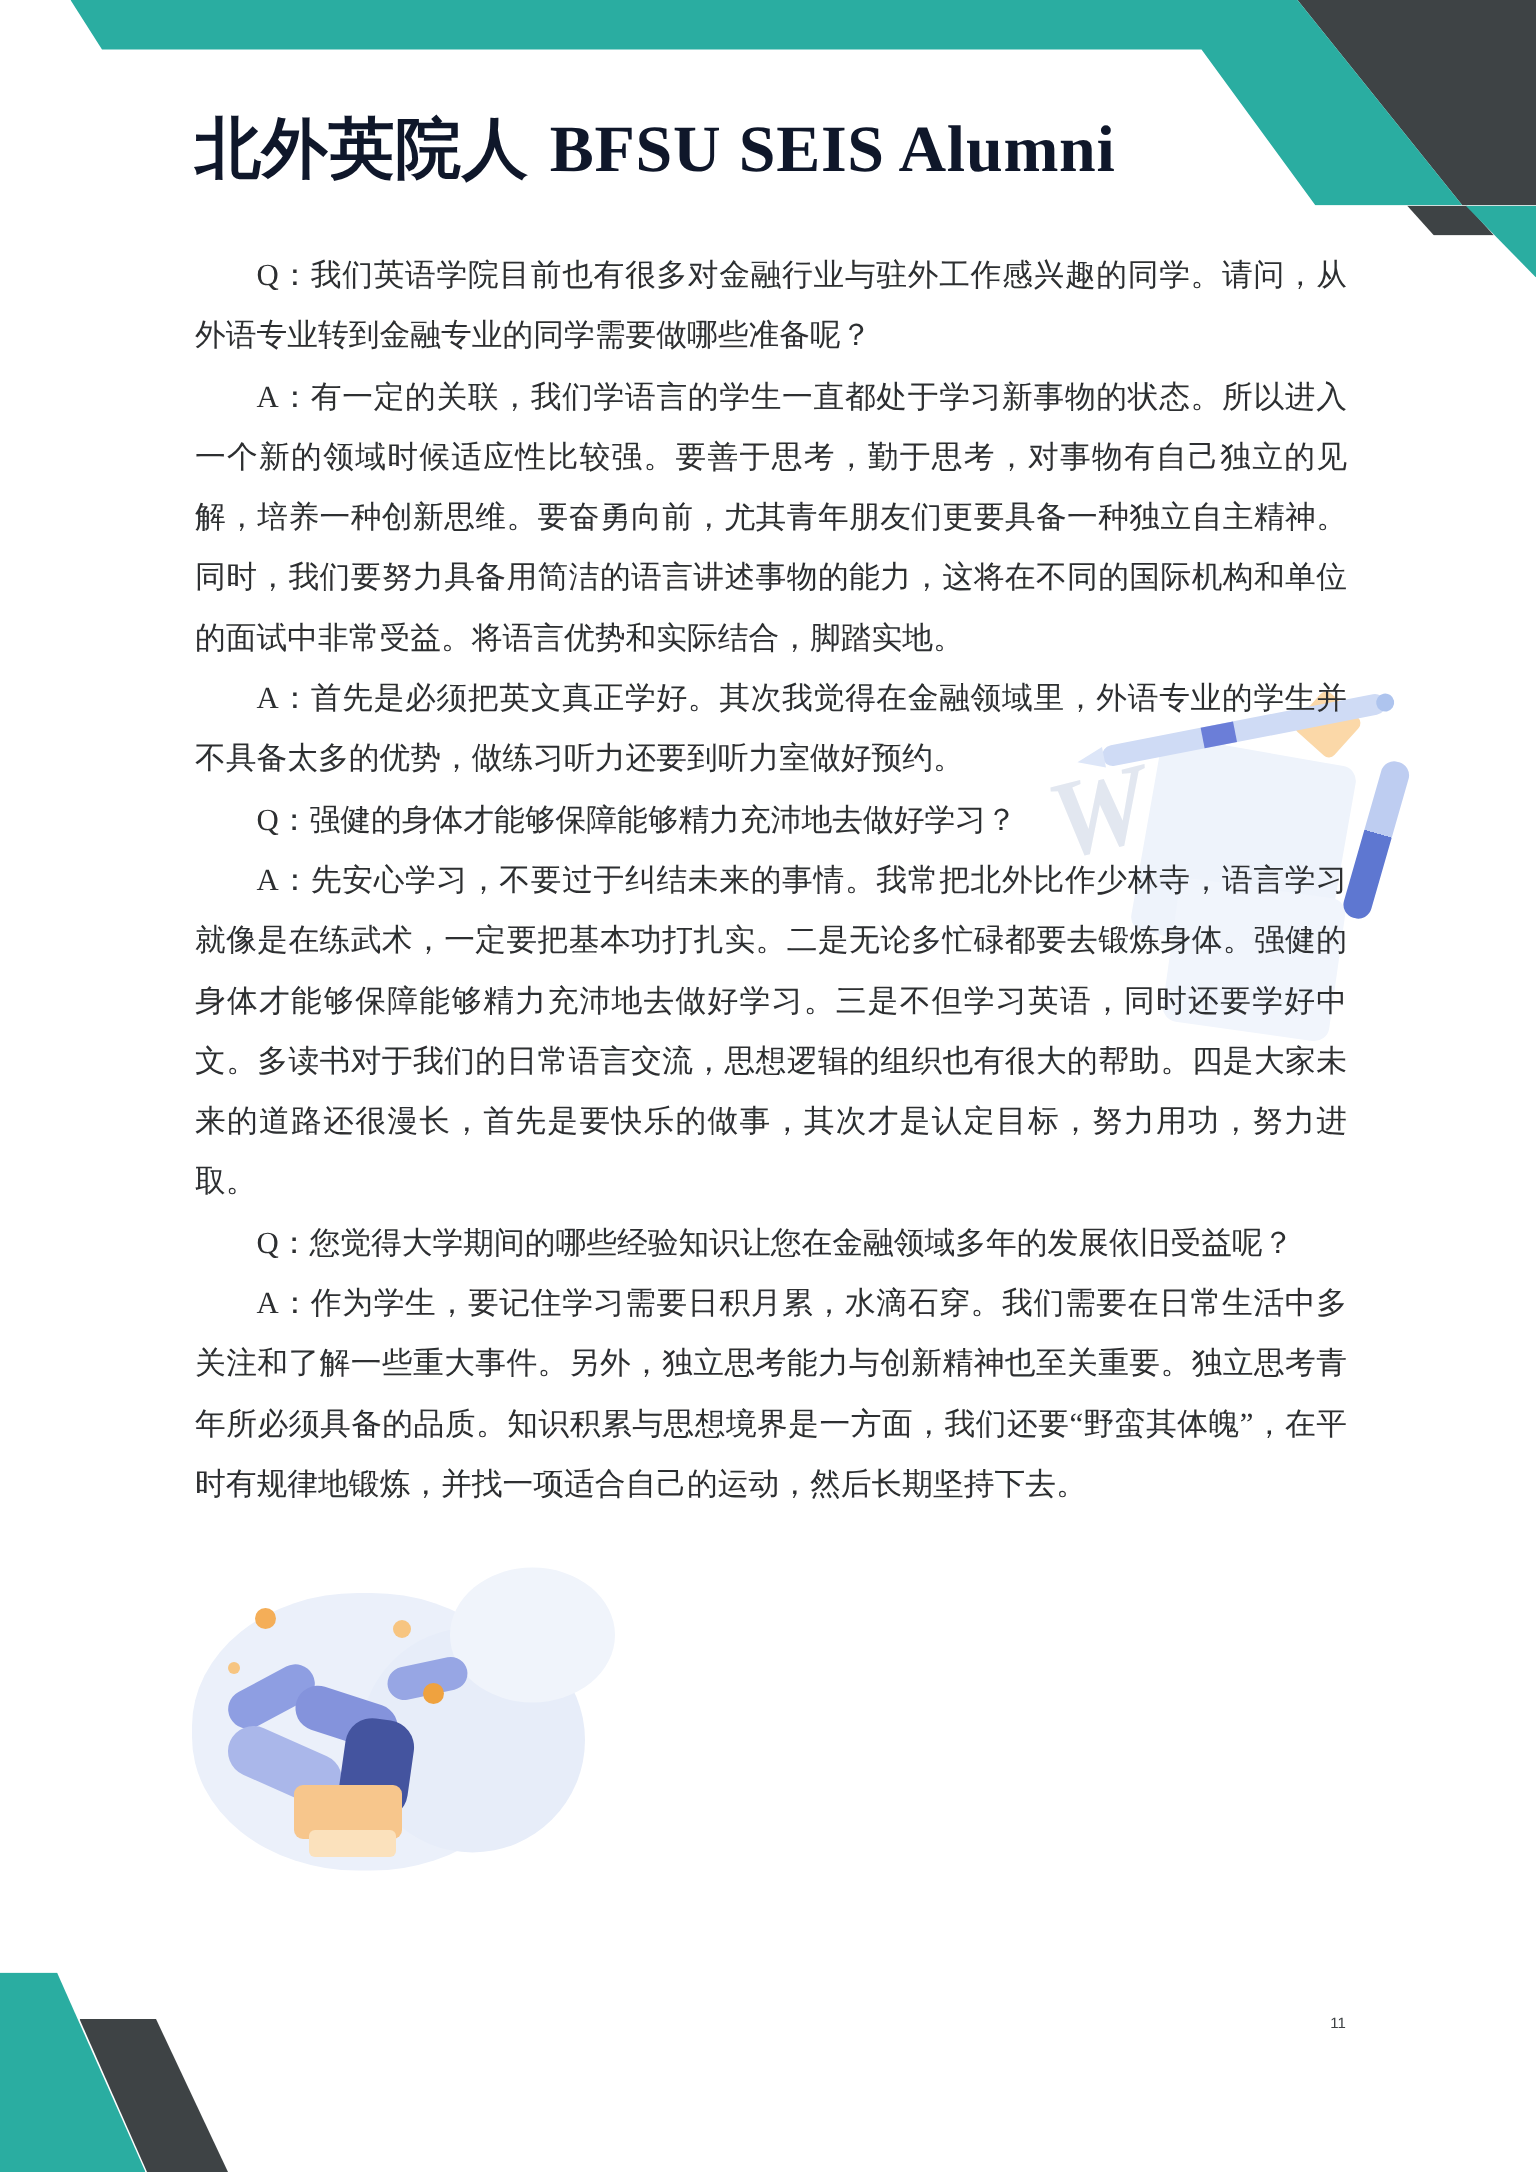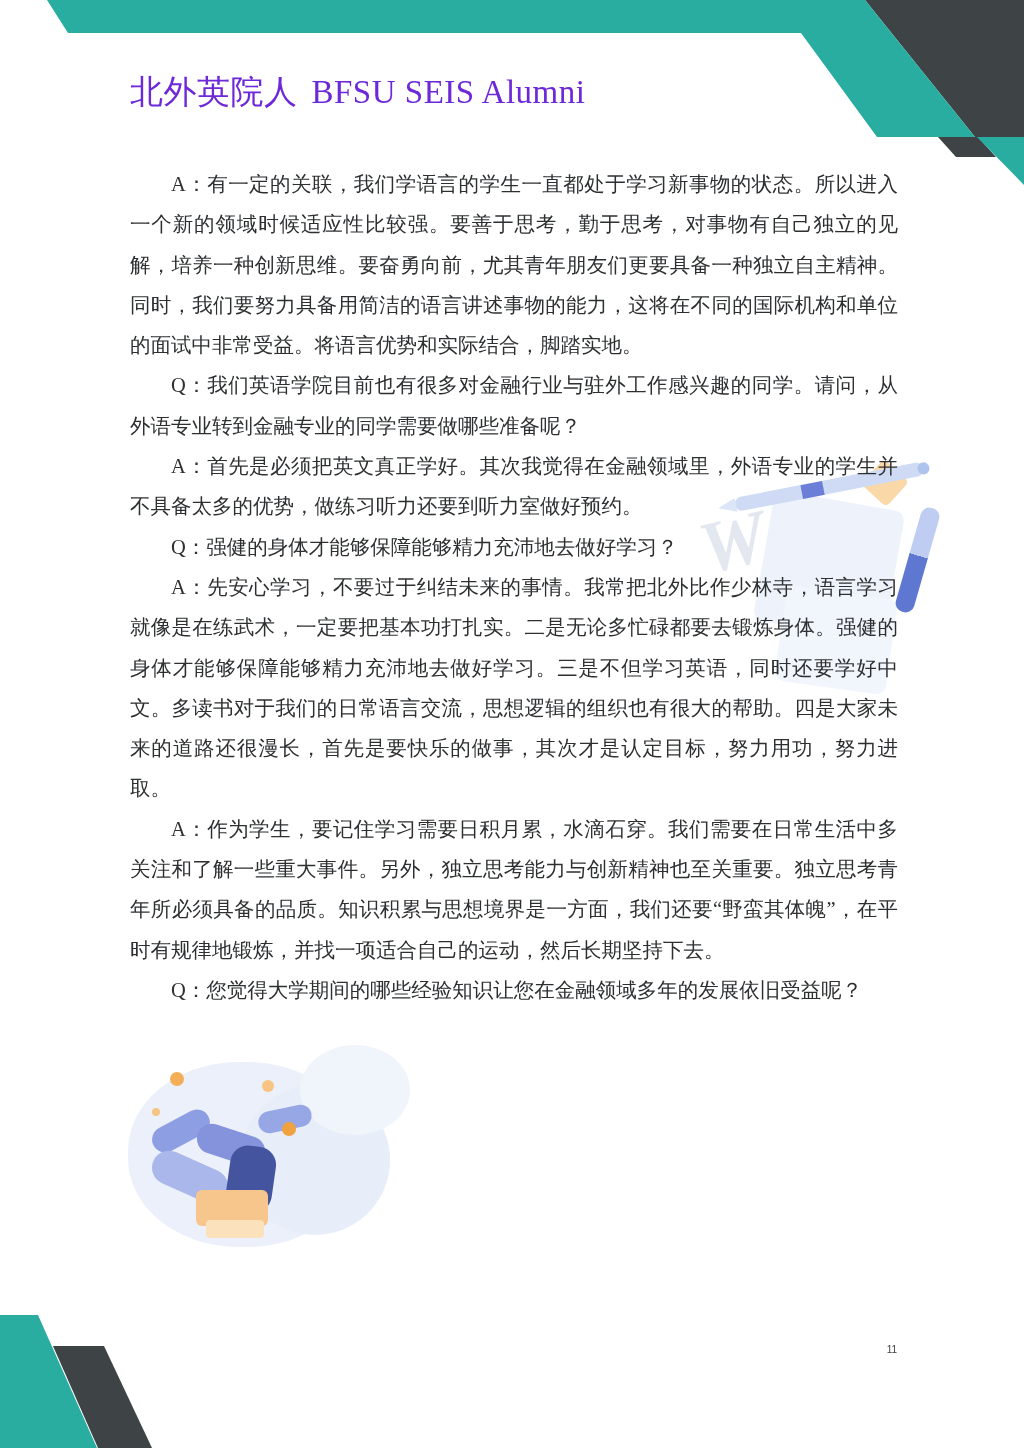--- a/index.html
+++ b/index.html
@@ -58,21 +58,21 @@
   .wm-dot{border-radius:50%;}
   .wm-dot1{left:170px;top:1072px;width:14px;height:14px;background:#f4ae58;}
   .wm-dot2{left:262px;top:1080px;width:12px;height:12px;background:#f7c581;}
   .wm-dot3{left:282px;top:1122px;width:14px;height:14px;background:#efa23f;}
   .wm-dot4{left:152px;top:1108px;width:8px;height:8px;background:#f7c581;}
   .wm-desk{left:196px;top:1190px;width:72px;height:36px;background:#f7c68c;border-radius:6px;}
   .wm-desk2{left:206px;top:1220px;width:58px;height:18px;background:#fbe1bc;border-radius:4px;}
   
   .title{
     position:absolute;left:130px;top:70px;z-index:4;margin:0;
-    font-size:33px;font-weight:400;color:#6d28d9;letter-spacing:0.5px;white-space:nowrap;
+    font-size:44px;font-weight:700;color:#0f172a;letter-spacing:0.5px;white-space:nowrap;
   }
   .title .cn{margin-right:14px;}
   
   .article{
     position:absolute;left:130px;top:164px;width:768px;z-index:3;
     font-size:20.5px;line-height:40.3px;color:#2d2f31;text-align:justify;
   }
   .article p{margin:0;text-indent:2em;}
   
   .page-num{
@@ -113,24 +113,24 @@
   <div class="wm wm-dot wm-dot1"></div>
   <div class="wm wm-dot wm-dot2"></div>
   <div class="wm wm-dot wm-dot3"></div>
   <div class="wm wm-dot wm-dot4"></div>
   <div class="wm wm-desk"></div>
   <div class="wm wm-desk2"></div>
 
   <h1 class="title"><span class="cn">北外英院人</span><span class="en">BFSU SEIS Alumni</span></h1>
 
   <main class="article">
+    <p>Q：我们英语学院目前也有很多对金融行业与驻外工作感兴趣的同学。请问，从外语专业转到金融专业的同学需要做哪些准备呢？</p>
     <p>A：有一定的关联，我们学语言的学生一直都处于学习新事物的状态。所以进入一个新的领域时候适应性比较强。要善于思考，勤于思考，对事物有自己独立的见解，培养一种创新思维。要奋勇向前，尤其青年朋友们更要具备一种独立自主精神。同时，我们要努力具备用简洁的语言讲述事物的能力，这将在不同的国际机构和单位的面试中非常受益。将语言优势和实际结合，脚踏实地。</p>
-    <p>Q：我们英语学院目前也有很多对金融行业与驻外工作感兴趣的同学。请问，从外语专业转到金融专业的同学需要做哪些准备呢？</p>
     <p>A：首先是必须把英文真正学好。其次我觉得在金融领域里，外语专业的学生并不具备太多的优势，做练习听力还要到听力室做好预约。</p>
     <p>Q：强健的身体才能够保障能够精力充沛地去做好学习？</p>
     <p>A：先安心学习，不要过于纠结未来的事情。我常把北外比作少林寺，语言学习就像是在练武术，一定要把基本功打扎实。二是无论多忙碌都要去锻炼身体。强健的身体才能够保障能够精力充沛地去做好学习。三是不但学习英语，同时还要学好中文。多读书对于我们的日常语言交流，思想逻辑的组织也有很大的帮助。四是大家未来的道路还很漫长，首先是要快乐的做事，其次才是认定目标，努力用功，努力进取。</p>
+    <p>Q：您觉得大学期间的哪些经验知识让您在金融领域多年的发展依旧受益呢？</p>
     <p>A：作为学生，要记住学习需要日积月累，水滴石穿。我们需要在日常生活中多关注和了解一些重大事件。另外，独立思考能力与创新精神也至关重要。独立思考青年所必须具备的品质。知识积累与思想境界是一方面，我们还要“野蛮其体魄”，在平时有规律地锻炼，并找一项适合自己的运动，然后长期坚持下去。</p>
-    <p>Q：您觉得大学期间的哪些经验知识让您在金融领域多年的发展依旧受益呢？</p>
   </main>
 
   <div class="page-num">11</div>
 
 </div>
 
 </body></html>

